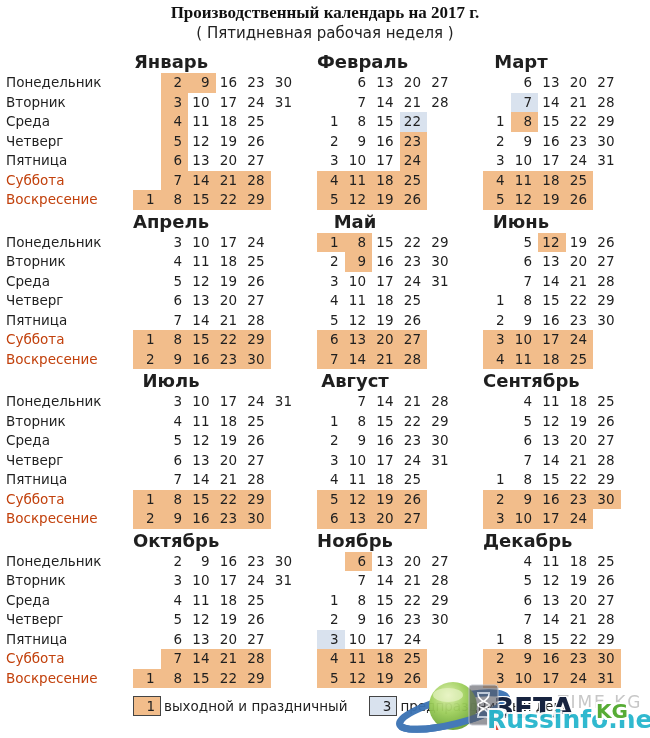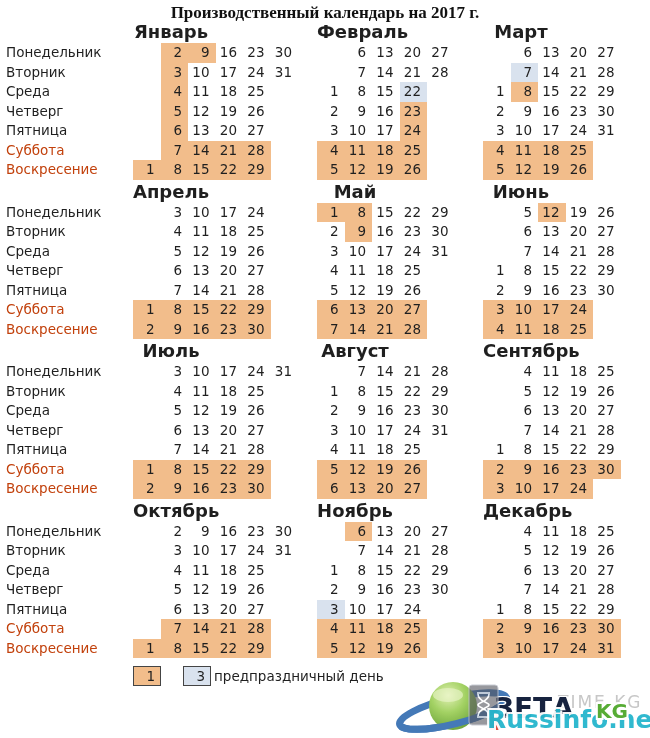--- a/index.html
+++ b/index.html
@@ -38,20 +38,21 @@
   .wm-kg{left:596px;top:699px;font-size:20px;font-weight:bold;color:#57AC35;z-index:8;
          text-shadow:-2px -2px 0 #fff,2px -2px 0 #fff,-2px 2px 0 #fff,2px 2px 0 #fff;}
   .wm-russinfo{left:487px;top:705px;font-size:25px;font-weight:bold;color:#25B6CD;z-index:7;
          text-shadow:-2px -2px 0 #fff,2px -2px 0 #fff,-2px 2px 0 #fff,2px 2px 0 #fff;opacity:0.95;}
 </style>
 </head>
 <body>
 
 <div class="page">
   <div class="title">Производственный календарь на 2017 г.</div>
+  <div class="subtitle">( Пятидневная рабочая неделя )</div>
 
   <div id="calendar">
       <div class="quarter">
         <div class="labels">
           <div class="mtitle-spacer"></div>
           <div class="wd">Понедельник</div>
           <div class="wd">Вторник</div>
           <div class="wd">Среда</div>
           <div class="wd">Четверг</div>
           <div class="wd">Пятница</div>
@@ -800,20 +801,21 @@
             <div class="cell hl">24</div>
             <div class="cell hl">31</div>
             <div class="cell"></div>
           </div>
         </div>
       </div>
     </div>
 
   <div class="legend">
     <span class="lg-box holiday">1</span>
+    <span class="lg-label">выходной и праздничный</span>
     <span class="lg-box pre">3</span>
     <span class="lg-label">предпраздничный день</span>
   </div>
 
   <div class="wm wm-timekg">TIME.KG</div>
 
   <div class="wm wm-globe">
     <svg width="118" height="60" viewBox="0 0 118 60">
       <defs>
         <radialGradient id="gg" cx="40%" cy="28%" r="80%">

